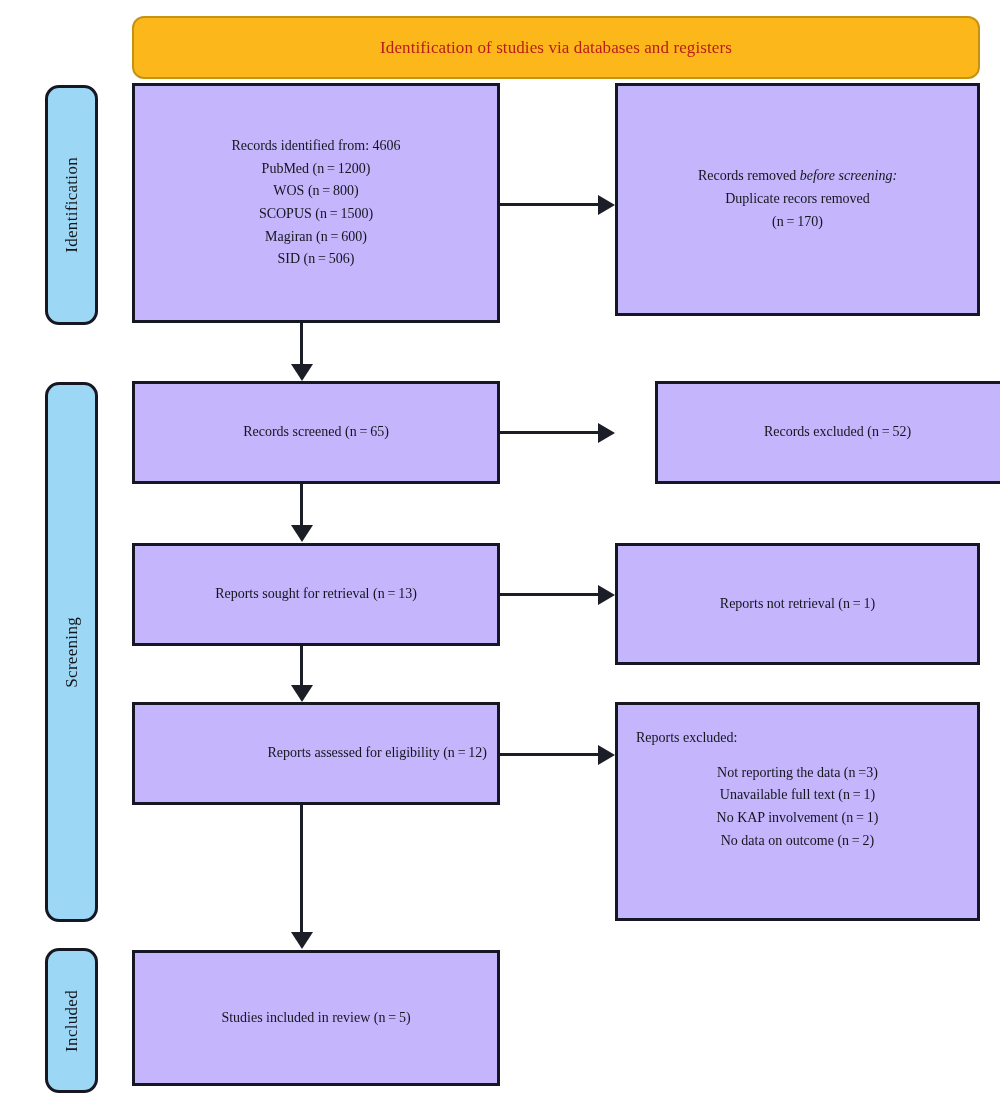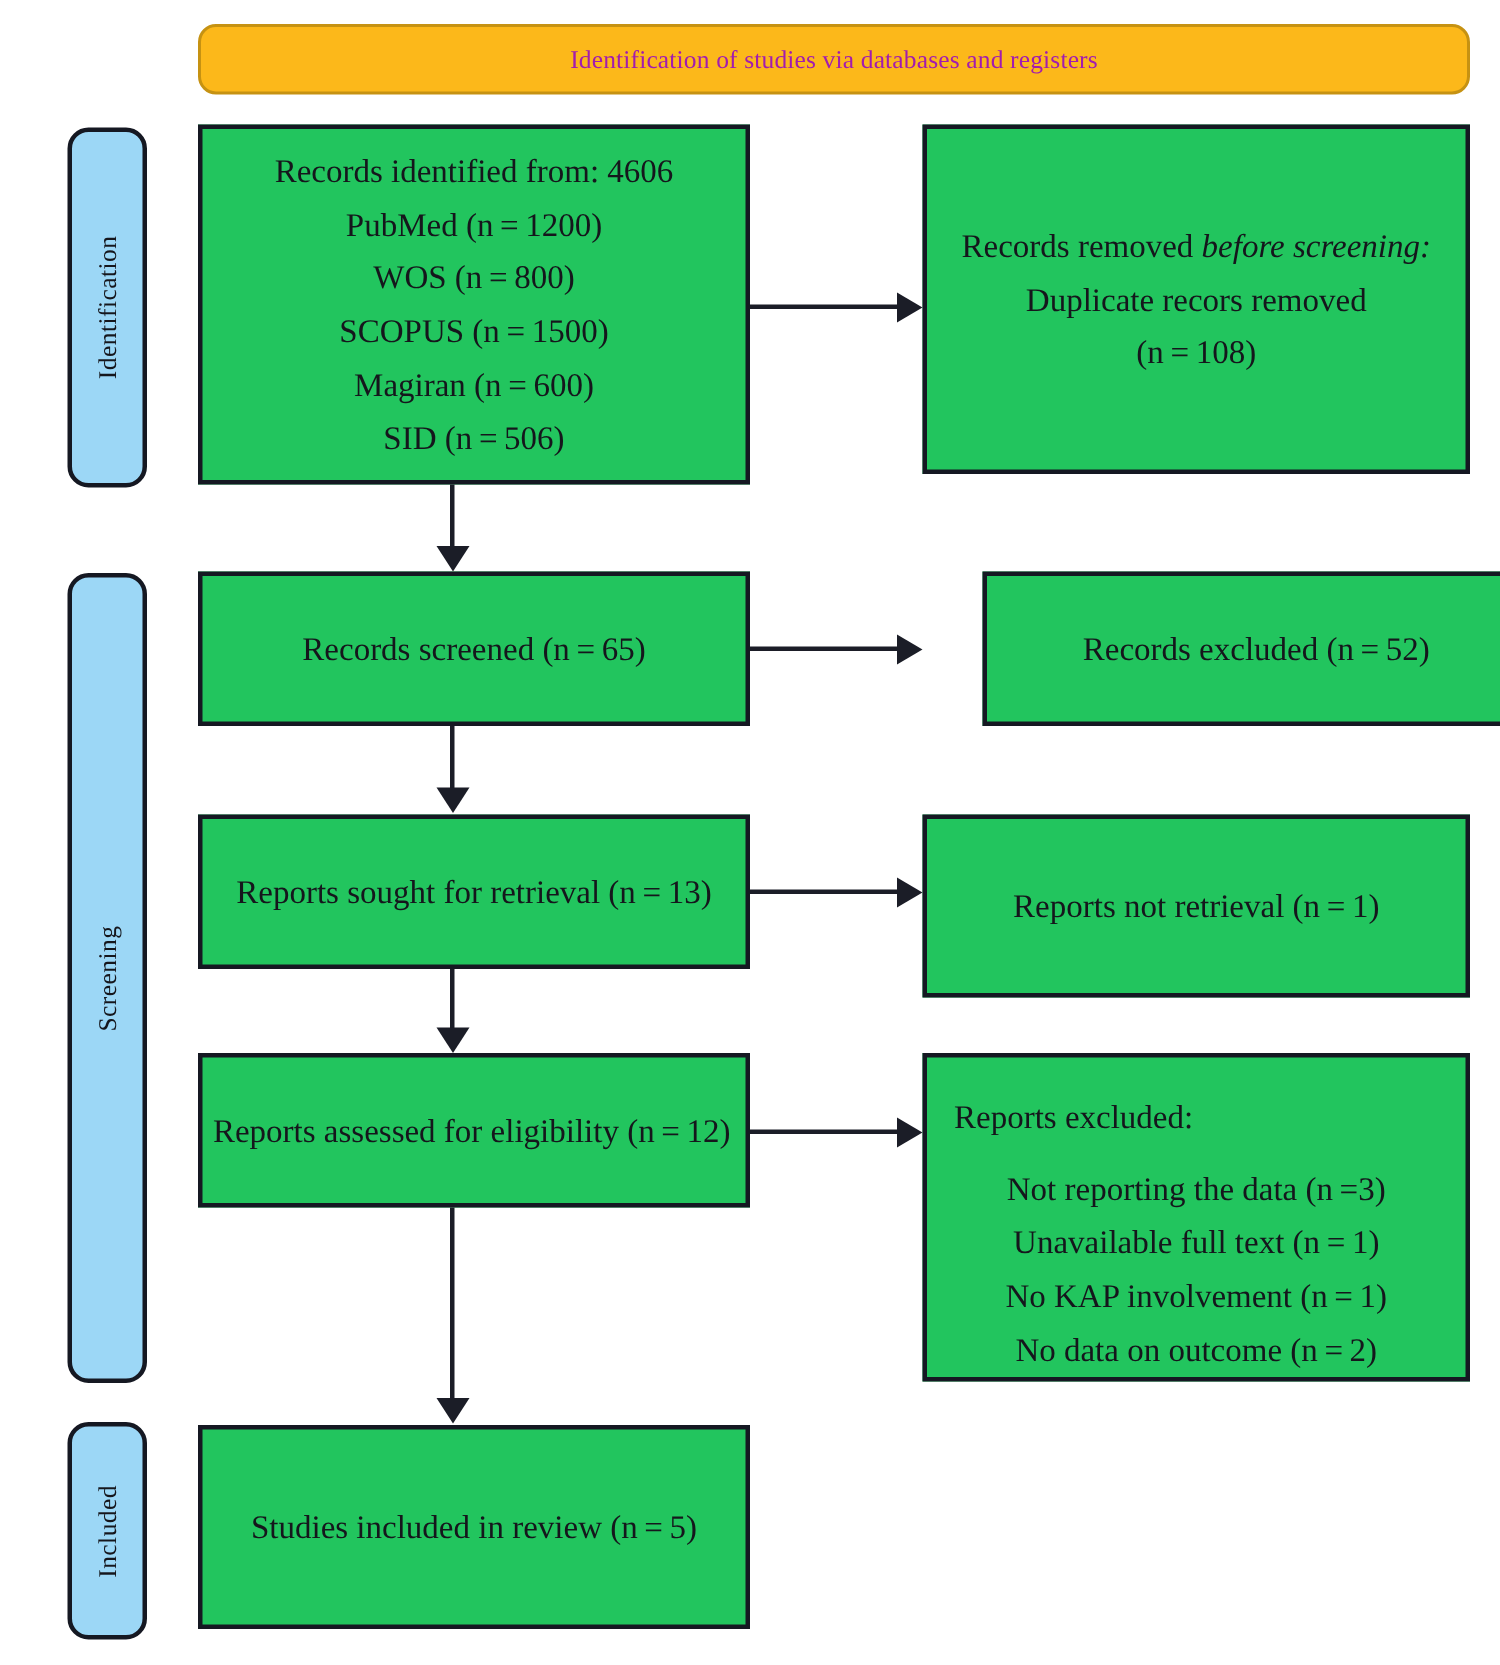--- a/index.html
+++ b/index.html
@@ -16,30 +16,30 @@
     color: #15161c;
     overflow: hidden;
   }
 
   
   .banner {
     position: absolute;
     left: 132px;
     top: 16px;
     width: 848px;
-    height: 47px;
+    height: 63px;
     background: #fcb81a;
     border: 2px solid #c69212;
     border-radius: 12px;
     box-sizing: border-box;
     display: flex;
     align-items: center;
     justify-content: center;
     font-size: 17px;
-    color: #a21caf;
+    color: #b91c1c;
     letter-spacing: .1px;
   }
 
   
   .stage {
     position: absolute;
     background: #9cd7f6;
     border: 3px solid #151822;
     border-radius: 14px;
     box-sizing: border-box;
@@ -55,28 +55,28 @@
     white-space: nowrap;
     letter-spacing: .3px;
   }
   .stage-identification { left: 45px;  top: 85px;  width: 53px; height: 240px; }
   .stage-screening      { left: 45px;  top: 382px; width: 53px; height: 540px; }
   .stage-included       { left: 45px;  top: 948px; width: 53px; height: 145px; }
 
   
   .box {
     position: absolute;
-    background: #22c55e;
+    background: #c4b5fd;
     border: 3px solid #151822;
     box-sizing: border-box;
     display: flex;
     flex-direction: column;
     align-items: center;
     justify-content: center;
-    font-size: 22px;
+    font-size: 14px;
     line-height: 1.62;
     color: #15161c;
     text-align: center;
     padding: 4px 10px;
   }
   .box .line { white-space: nowrap; }
 
   .box-left  { left: 132px; width: 368px; }
   .box-right { left: 615px; width: 365px; }
 
@@ -150,21 +150,21 @@
     <div class="line">PubMed (n = 1200)</div>
     <div class="line">WOS (n = 800)</div>
     <div class="line">SCOPUS (n = 1500)</div>
     <div class="line">Magiran (n = 600)</div>
     <div class="line">SID (n = 506)</div>
   </div>
 
   <div class="box box-right b-removed">
     <div class="line"><span>Records removed </span><i>before screening:</i></div>
     <div class="line">Duplicate recors removed</div>
-    <div class="line">(n = 108)</div>
+    <div class="line">(n = 170)</div>
   </div>
 
   <div class="box box-left b-screened">
     <div class="line">Records screened (n = 65)</div>
   </div>
   <div class="box box-right b-excluded">
     <div class="line">Records excluded (n = 52)</div>
   </div>
 
   <div class="box box-left b-sought">

